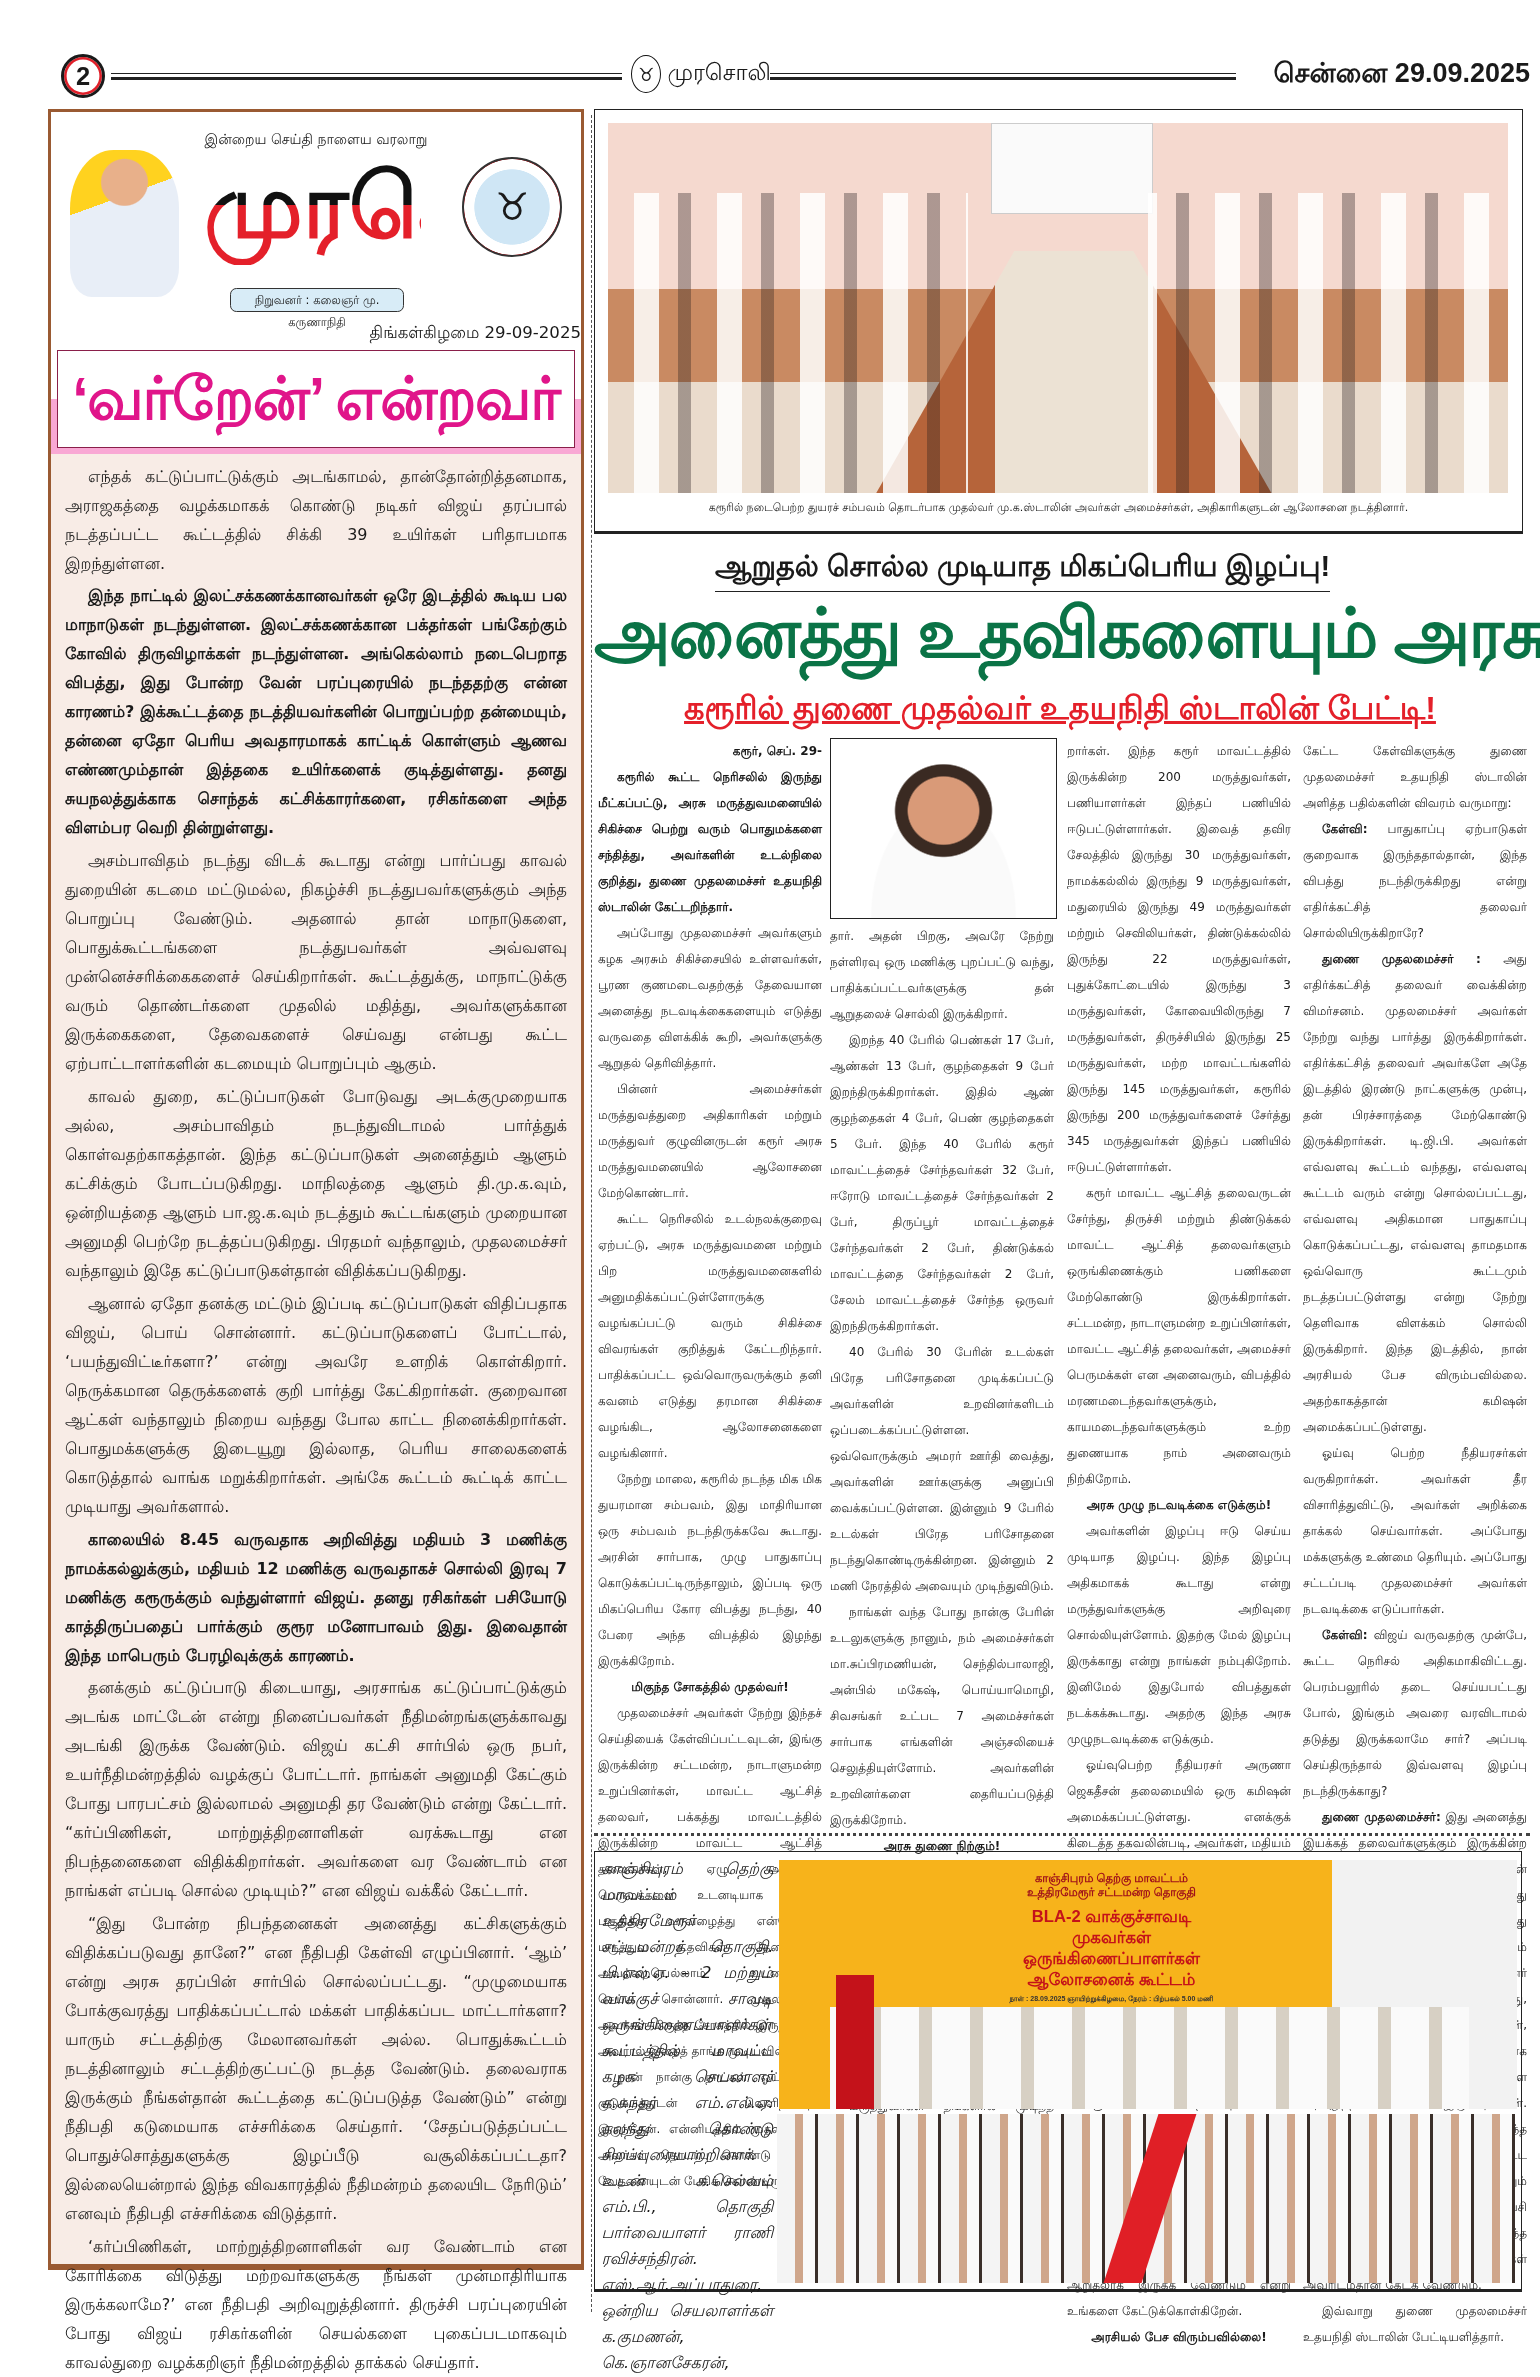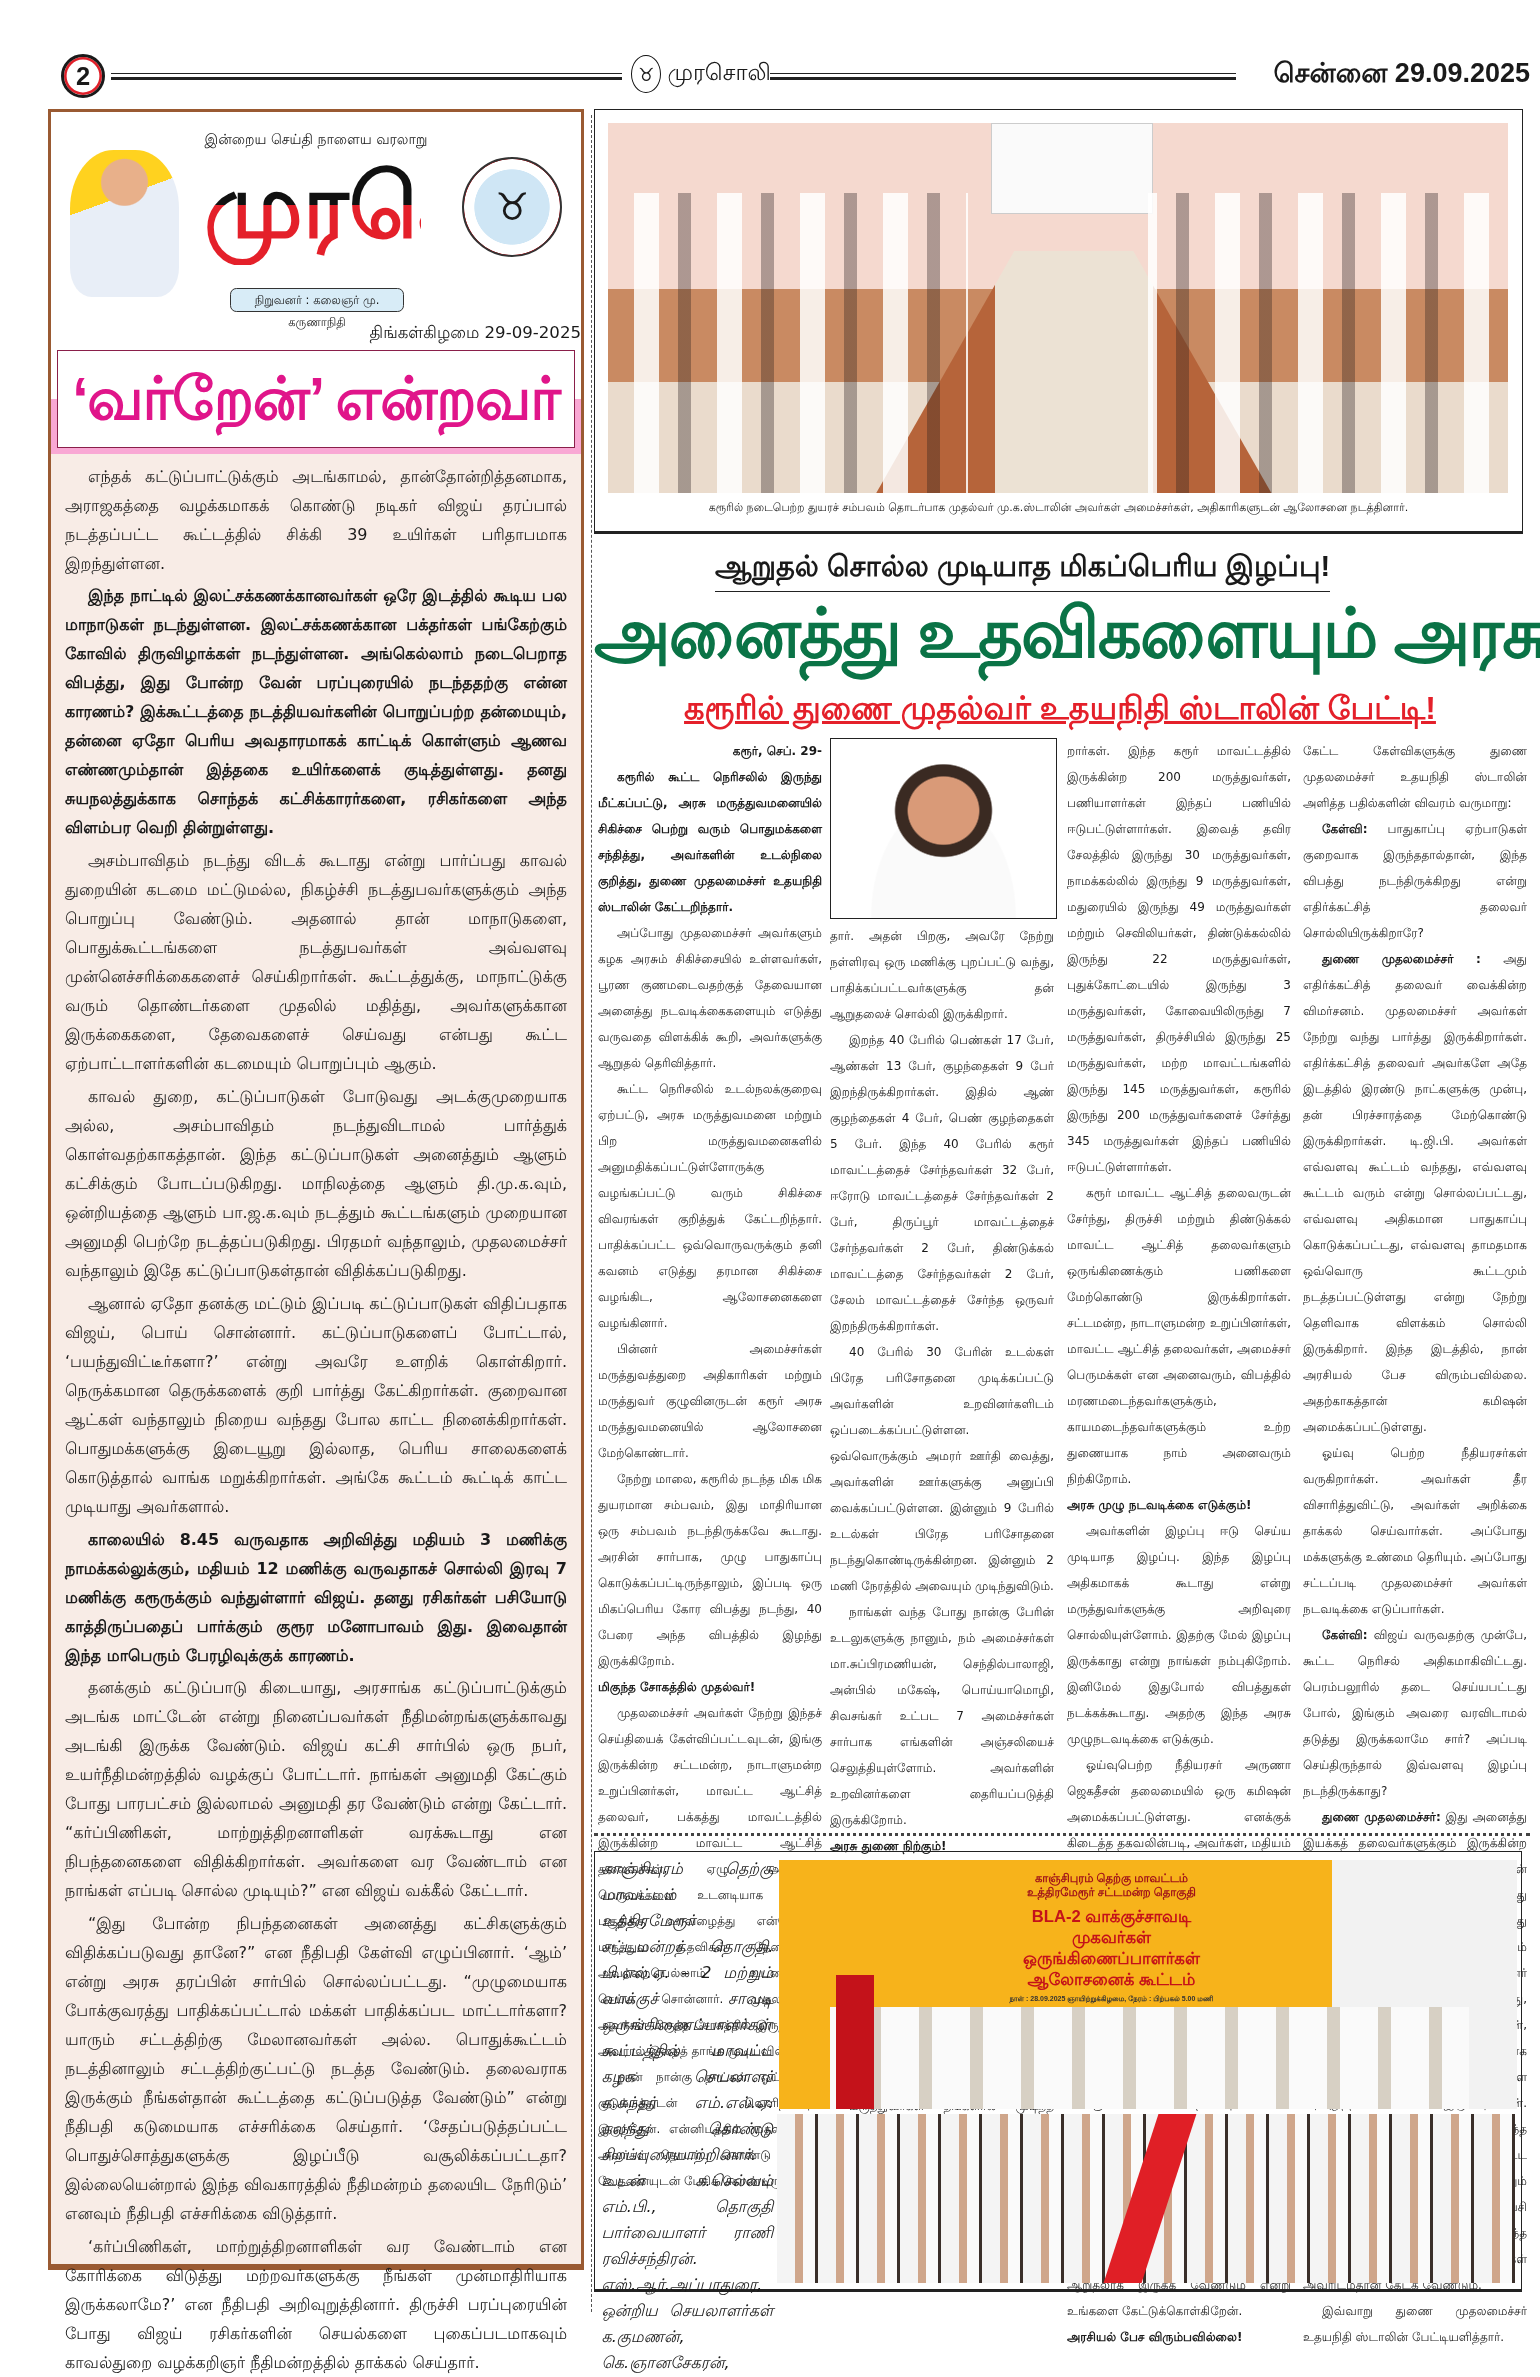--- a/index.html
+++ b/index.html
@@ -35,21 +35,21 @@
   .photo1 .screen{position:absolute;left:383px;top:0;width:160px;height:89px;background:#fafafa;border:1.3px solid #ccc;}
   .photo1 .table{position:absolute;left:268px;top:128px;width:396px;height:243px;background:linear-gradient(90deg,#b6643a 0 30%,#ece2d4 30% 70%,#b6643a 70%);clip-path:polygon(35% 0,65% 0,100% 100%,0 100%);}
   .photo1 .ppl{position:absolute;left:0;top:70px;width:100%;height:300px;background:repeating-linear-gradient(90deg,transparent 0 25.5px,rgba(255,255,255,.85) 25.5px 51px,transparent 51px 70px,rgba(40,30,30,.35) 70px 83px);mask:linear-gradient(90deg,#000 0 40%,transparent 40% 60%,#000 60%);-webkit-mask:linear-gradient(90deg,#000 0 40%,transparent 40% 60%,#000 60%);}
   .cap1{position:absolute;left:6.4px;right:6.4px;top:391px;font-size:11px;text-align:center;}
   .subhead{position:absolute;left:121px;top:441px;font:bold 29px "Liberation Sans",sans-serif;border-bottom:1.9px solid #222;padding-bottom:3.8px;}
   .mainhead{position:absolute;left:0;top:485px;width:932px;text-align:center;color:#0a7346;font:bold 69px "Liberation Sans",sans-serif;letter-spacing:-1.9px;white-space:nowrap;}
   .redhead{position:absolute;left:0;top:581px;width:932px;text-align:center;color:#e4202a;font:bold 32px "Liberation Sans",sans-serif;text-decoration:underline;}
   .cols{position:absolute;left:0;top:629px;width:932px;height:1092px;}
   .col{position:absolute;top:0;width:224px;font-size:12px;line-height:26px;text-align:justify;}
   .col p{margin:0;text-indent:19px;}
-  .col p.h{font-weight:bold;text-align:left;text-indent:0;}
+  .col p.h{font-weight:bold;text-align:center;text-indent:0;}
   .col p.bb{font-weight:bold;}
   .c1{left:4px;} .c2{left:236px;top:185px;} .c3{left:473px;} .c4{left:709px;}
   .uphoto{position:absolute;left:236px;top:0;width:225px;height:179px;border:1.3px solid #222;border-top-width:1.9px;background:radial-gradient(ellipse at 50% 40%,#d99a78 0 22%,#3a2a22 23% 30%,transparent 31%),radial-gradient(ellipse at 50% 100%,#fafafa 0 45%,#fff 46%);}
   .divider{position:absolute;left:0;top:1724px;width:936px;border-top:3.2px dotted #444;}
   .box2{position:absolute;left:0;top:1742px;width:926px;height:437px;border:1.3px solid #222;border-bottom-width:3.2px;}
   .box2 .txt{position:absolute;left:6.4px;top:4px;width:172px;font-size:16px;line-height:26px;text-align:justify;font-style:italic;}
   .photo2a{position:absolute;left:184px;top:7.7px;width:738px;height:249px;background:linear-gradient(90deg,#f7b31b 0 75%,#f2f2f2 75%);overflow:hidden;}
   .banner{position:absolute;left:211px;top:12.8px;width:243px;text-align:center;}
   .banner .l1{font:bold 11.5px "Liberation Sans",sans-serif;color:#a0121a;}
   .banner .l2{font:bold 16.6px "Liberation Sans",sans-serif;color:#c4121a;margin-top:6.4px;}
@@ -111,22 +111,22 @@
 
   <div class="subhead">ஆறுதல் சொல்ல முடியாத மிகப்பெரிய இழப்பு!</div>
   <div class="mainhead">அனைத்து உதவிகளையும் அரசு செய்து வருகிறது!</div>
   <div class="redhead">கரூரில் துணை முதல்வர் உதயநிதி ஸ்டாலின் பேட்டி!</div>
 
   <div class="cols">
     <div class="col c1">
       <p class="bb" style="text-align:right">கரூர், செப். 29-</p>
       <p class="bb">கரூரில் கூட்ட நெரிசலில் இருந்து மீட்கப்பட்டு, அரசு மருத்துவமனையில் சிகிச்சை பெற்று வரும் பொதுமக்களை சந்தித்து, அவர்களின் உடல்நிலை குறித்து, துணை முதலமைச்சர் உதயநிதி ஸ்டாலின் கேட்டறிந்தார்.</p>
       <p>அப்போது முதலமைச்சர் அவர்களும் கழக அரசும் சிகிச்சையில் உள்ளவர்கள், பூரண குணமடைவதற்குத் தேவையான அனைத்து நடவடிக்கைகளையும் எடுத்து வருவதை விளக்கிக் கூறி, அவர்களுக்கு ஆறுதல் தெரிவித்தார்.</p>
+      <p>பின்னர் அமைச்சர்கள் மருத்துவத்துறை அதிகாரிகள் மற்றும் மருத்துவர் குழுவினருடன் கரூர் அரசு மருத்துவமனையில் ஆலோசனை மேற்கொண்டார்.</p>
       <p>கூட்ட நெரிசலில் உடல்நலக்குறைவு ஏற்பட்டு, அரசு மருத்துவமனை மற்றும் பிற மருத்துவமனைகளில் அனுமதிக்கப்பட்டுள்ளோருக்கு வழங்கப்பட்டு வரும் சிகிச்சை விவரங்கள் குறித்துக் கேட்டறிந்தார். பாதிக்கப்பட்ட ஒவ்வொருவருக்கும் தனி கவனம் எடுத்து தரமான சிகிச்சை வழங்கிட, ஆலோசனைகளை வழங்கினார்.</p>
-      <p>பின்னர் அமைச்சர்கள் மருத்துவத்துறை அதிகாரிகள் மற்றும் மருத்துவர் குழுவினருடன் கரூர் அரசு மருத்துவமனையில் ஆலோசனை மேற்கொண்டார்.</p>
       <p>நேற்று மாலை, கரூரில் நடந்த மிக மிக துயரமான சம்பவம், இது மாதிரியான ஒரு சம்பவம் நடந்திருக்கவே கூடாது. அரசின் சார்பாக, முழு பாதுகாப்பு கொடுக்கப்பட்டிருந்தாலும், இப்படி ஒரு மிகப்பெரிய கோர விபத்து நடந்து, 40 பேரை அந்த விபத்தில் இழந்து இருக்கிறோம்.</p>
       <p class="h">மிகுந்த சோகத்தில் முதல்வர்!</p>
       <p>முதலமைச்சர் அவர்கள் நேற்று இந்தச் செய்தியைக் கேள்விப்பட்டவுடன், இங்கு இருக்கின்ற சட்டமன்ற, நாடாளுமன்ற உறுப்பினர்கள், மாவட்ட ஆட்சித் தலைவர், பக்கத்து மாவட்டத்தில் இருக்கின்ற மாவட்ட ஆட்சித் தலைவர்கள், ஏழு அமைச்சர் பெருமக்களை உடனடியாக இந்தப் பகுதிக்கு வரவழைத்து என்னென்ன மருத்துவ உதவிகள் தேவையோ, அவற்றையெல்லாம் உடனடியாகச் செய்ய சொன்னார். முதலமைச்சர் அவர்கள் மிகுந்த சோகத்தில் இருந்ததால், அவரால் இதைத் தாங்க முடியவில்லை.</p>
       <p>நான் நான்கு நாட்கள் ஓய்வுக்காக குடும்பத்துடன் வெளிநாட்டில் இருந்தேன். என்னிடத்தில் முதலமைச்சர் அவர்கள் தொடர்பு கொண்டு மிகுந்த வேதனையுடன் பேசிக் கொண்டிருந்</p>
     </div>
     <div class="uphoto"></div>
     <div class="col c2">
       <p style="text-indent:0">தார். அதன் பிறகு, அவரே நேற்று நள்ளிரவு ஒரு மணிக்கு புறப்பட்டு வந்து, பாதிக்கப்பட்டவர்களுக்கு தன் ஆறுதலைச் சொல்லி இருக்கிறார்.</p>
       <p>இறந்த 40 பேரில் பெண்கள் 17 பேர், ஆண்கள் 13 பேர், குழந்தைகள் 9 பேர் இறந்திருக்கிறார்கள். இதில் ஆண் குழந்தைகள் 4 பேர், பெண் குழந்தைகள் 5 பேர். இந்த 40 பேரில் கரூர் மாவட்டத்தைச் சேர்ந்தவர்கள் 32 பேர், ஈரோடு மாவட்டத்தைச் சேர்ந்தவர்கள் 2 பேர், திருப்பூர் மாவட்டத்தைச் சேர்ந்தவர்கள் 2 பேர், திண்டுக்கல் மாவட்டத்தை சேர்ந்தவர்கள் 2 பேர், சேலம் மாவட்டத்தைச் சேர்ந்த ஒருவர் இறந்திருக்கிறார்கள்.</p>
       <p>40 பேரில் 30 பேரின் உடல்கள் பிரேத பரிசோதனை முடிக்கப்பட்டு அவர்களின் உறவினர்களிடம் ஒப்படைக்கப்பட்டுள்ளன. ஒவ்வொருக்கும் அமரர் ஊர்தி வைத்து, அவர்களின் ஊர்களுக்கு அனுப்பி வைக்கப்பட்டுள்ளன. இன்னும் 9 பேரில் உடல்கள் பிரேத பரிசோதனை நடந்துகொண்டிருக்கின்றன. இன்னும் 2 மணி நேரத்தில் அவையும் முடிந்துவிடும்.</p>

